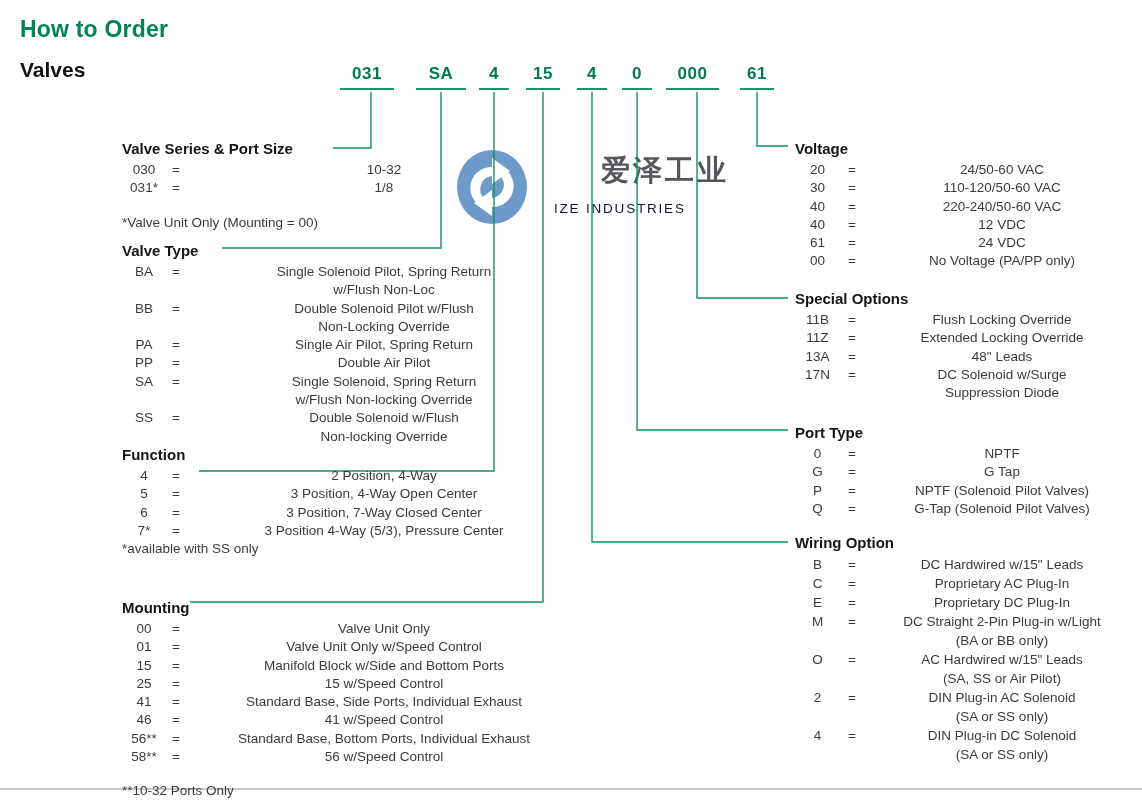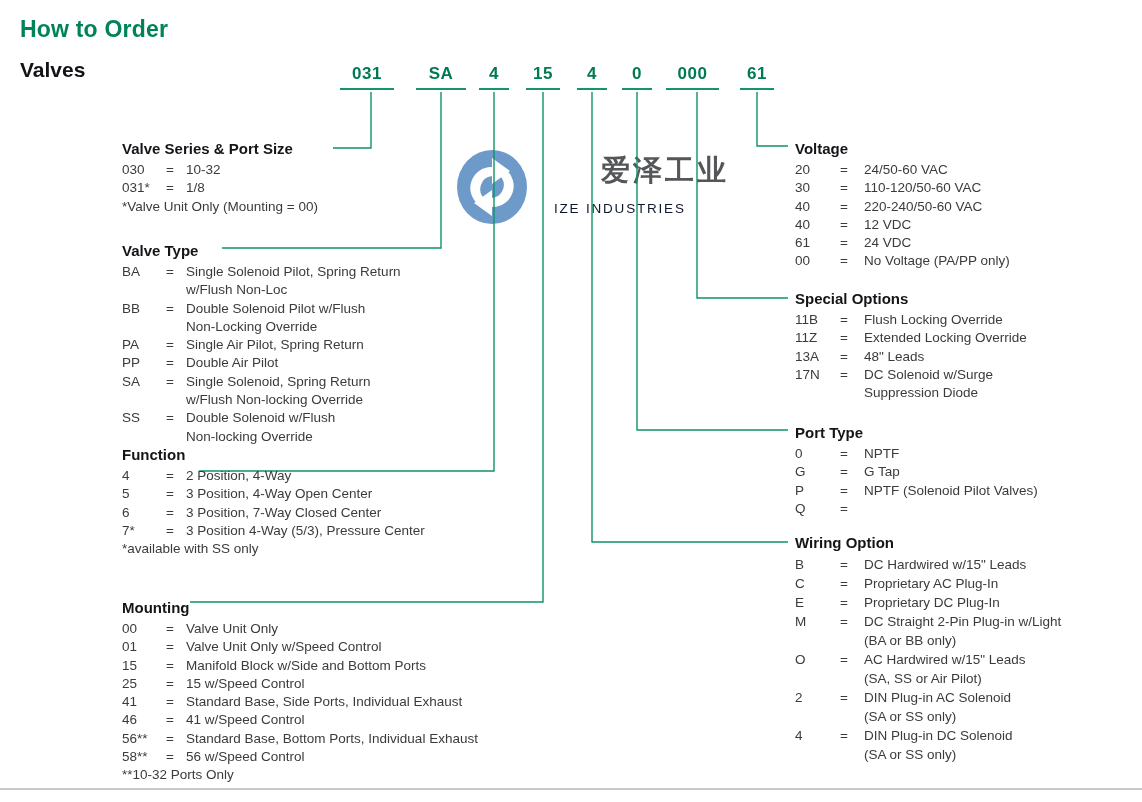--- a/index.html
+++ b/index.html
@@ -30,27 +30,27 @@
     text-align:center; letter-spacing:0.5px; line-height:24px;
   }
   svg.connectors { position:absolute; left:0; top:0; z-index:3; }
   .watermark { position:absolute; left:456px; top:149px; z-index:1; display:flex; align-items:flex-start; }
   .wm-logo { display:block; }
   .wm-text { margin-left:24px; padding-top:6px; }
   .wm-cn { font-size:29px; font-weight:bold; color:#55565a; letter-spacing:3px; line-height:30px;margin-left:47px; }
   .wm-en { font-size:13.5px; color:#0f172a; letter-spacing:1.8px; margin-top:16px; }
   .sec { position:absolute; z-index:4; }
   .sec-title { font-size:15px; font-weight:bold; color:#141518; line-height:17px; margin-bottom:4px; }
-  .rows { font-size:13.5px; line-height:18.3px; color:#3a3b3d; }
+  .rows { font-size:13.5px; line-height:18.3px; color:#3a3b3d;text-align:center; }
   .sec.wide-lh .rows { line-height:19px; }
   .row { display:grid; grid-template-columns:44px 20px 1fr; }
   .sec.right .row { grid-template-columns:45px 24px 1fr; }
   .d2 { display:block; }
   .note { font-size:13.5px; color:#3a3b3d; line-height:18.3px; }
-  .note.gap { margin-top:0; }
+  .note.gap { margin-top:16px; }
   .bottom-rule { position:absolute; left:0; top:788px; width:1142px; height:2px; background:#c7c9cb; z-index:2; }
 </style>
 </head>
 <body>
 
 <div class="page-title">How to Order</div>
 <div class="page-subtitle">Valves</div>
 
 <div class="code-seg" style="left:340px;width:54px;">031</div>
 <div class="code-seg" style="left:416px;width:50px;">SA</div>
@@ -291,20 +291,21 @@
         <span class="d"><span>G Tap</span></span>
       </div>
       <div class="row">
         <span class="c">P</span>
         <span class="e">=</span>
         <span class="d"><span>NPTF (Solenoid Pilot Valves)</span></span>
       </div>
       <div class="row">
         <span class="c">Q</span>
         <span class="e">=</span>
+        <span class="d"><span>G-Tap (Solenoid Pilot Valves)</span></span>
       </div>
   </div>
 </section>
 
 <section class="sec right wide-lh" style="left:795px;top:534px;width:345px;">
   <h3 class="sec-title">Wiring Option</h3>
   <div class="rows">
     <div class="row">
         <span class="c">B</span>
         <span class="e">=</span>

